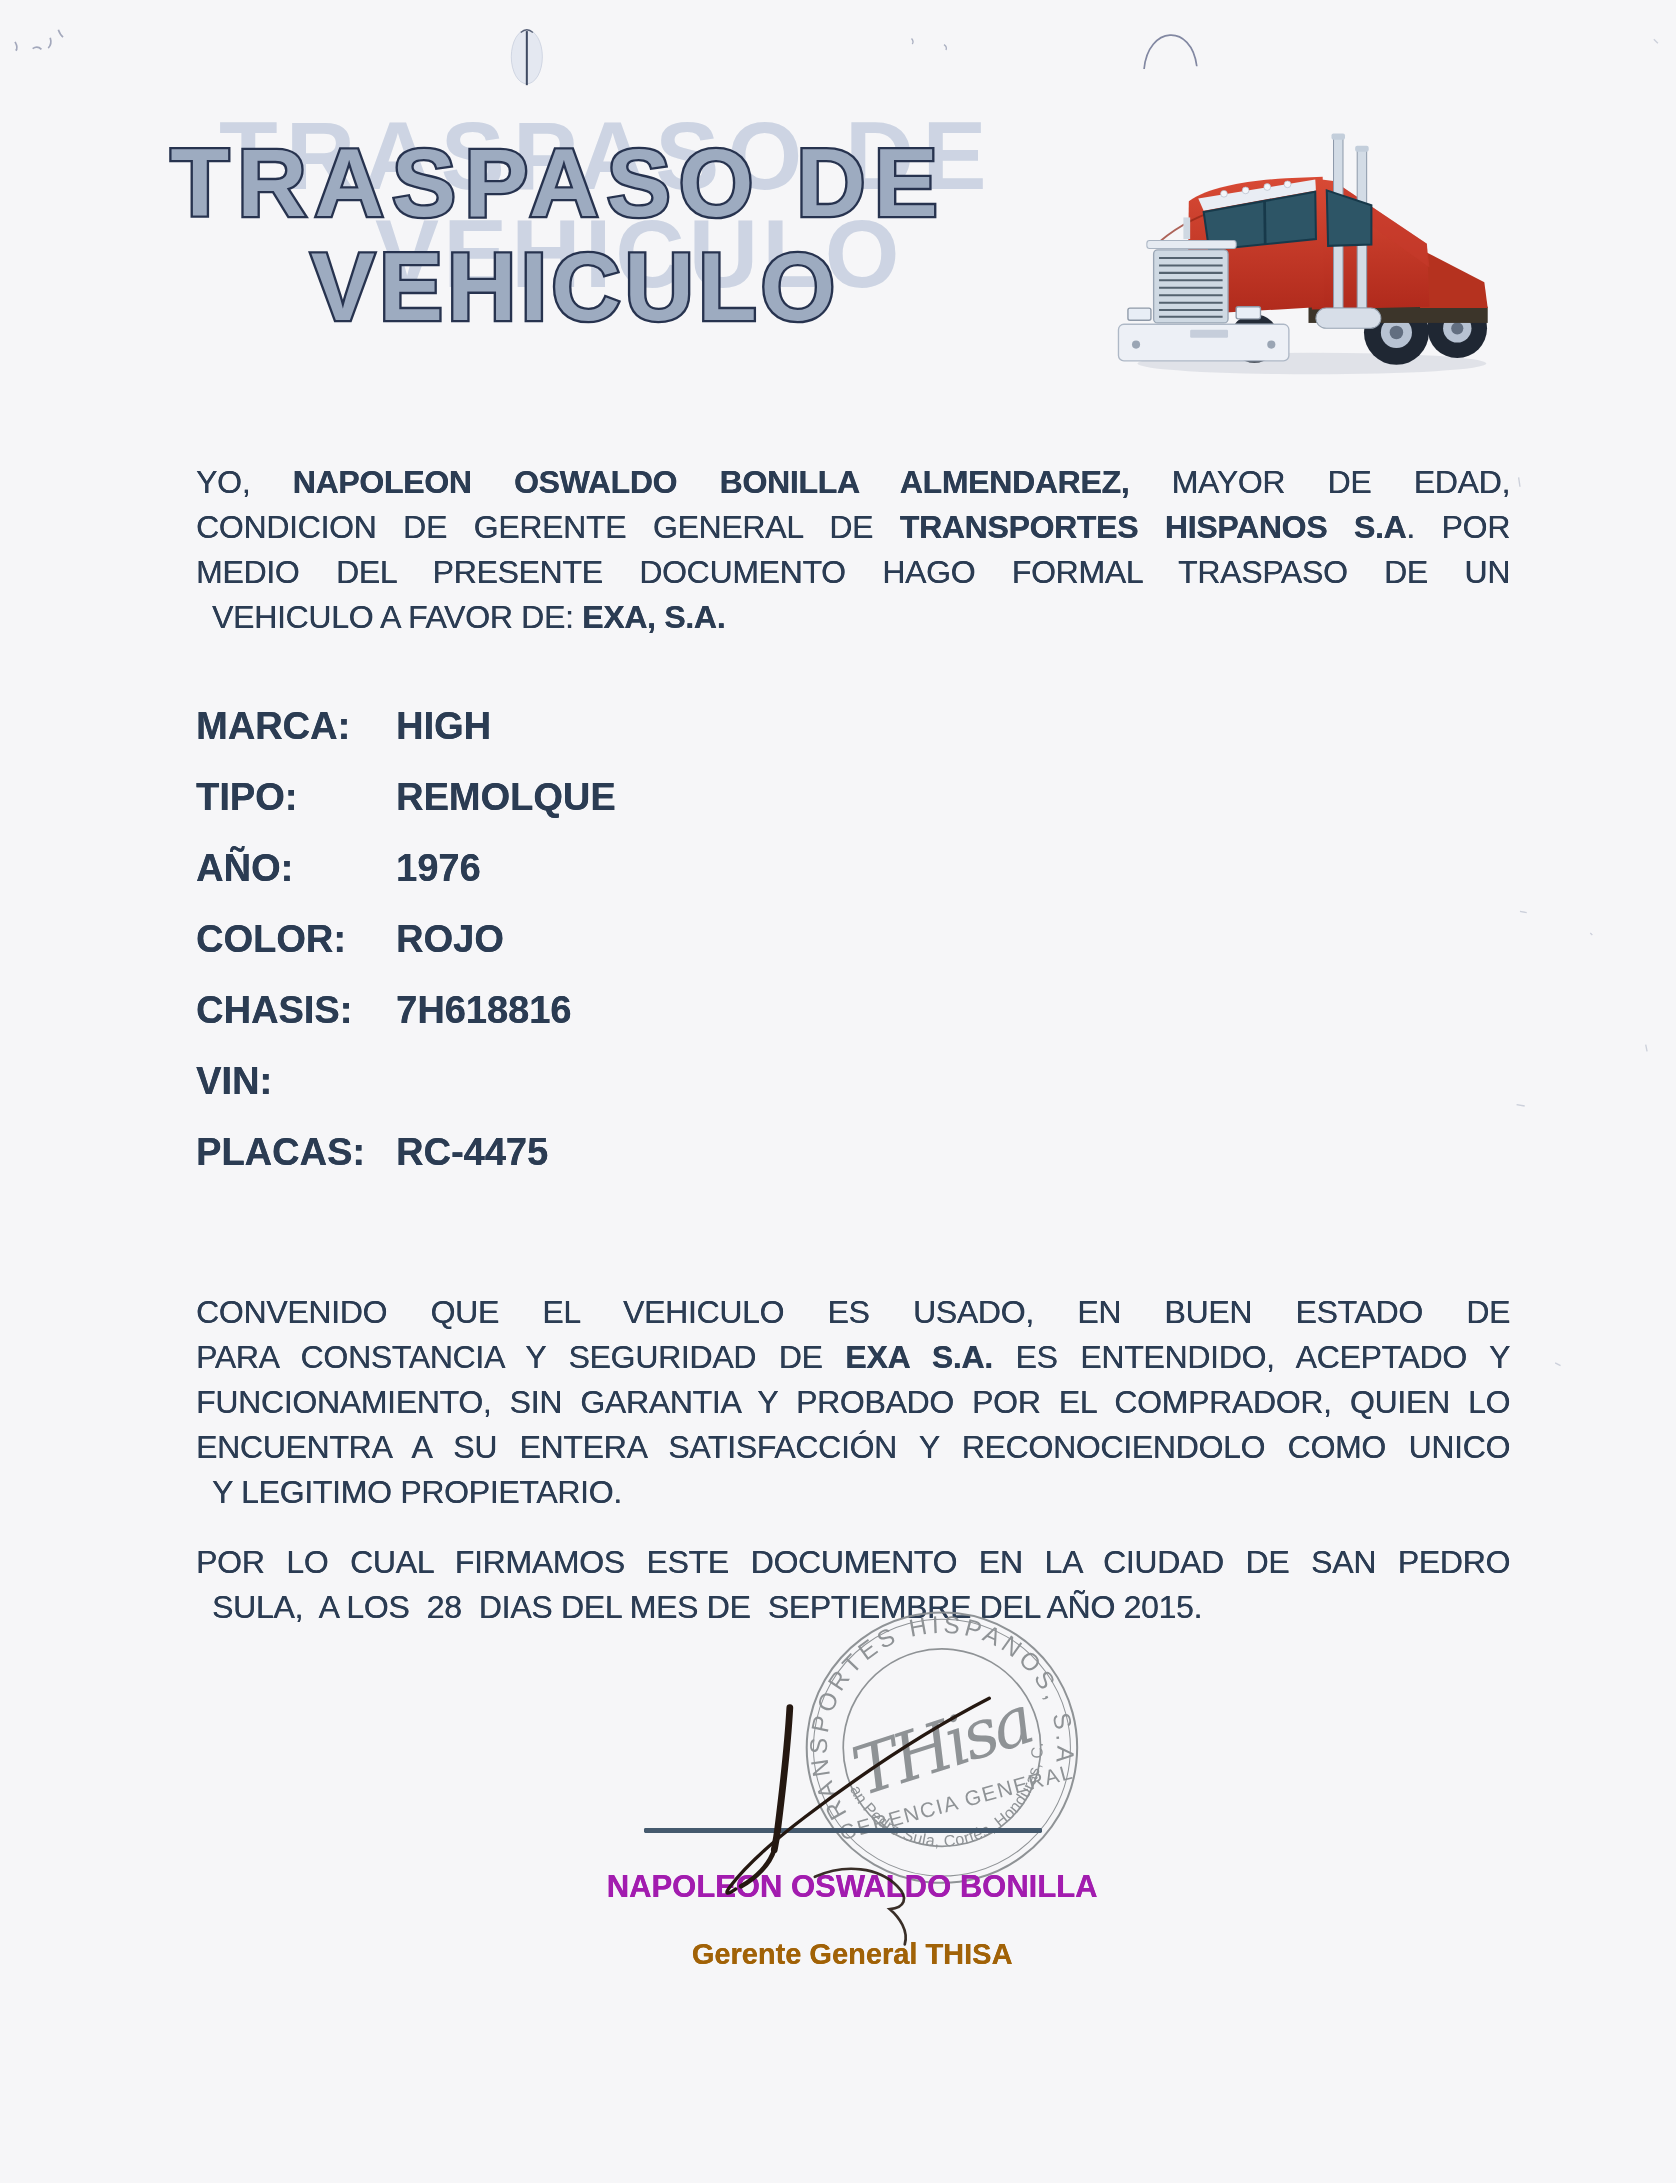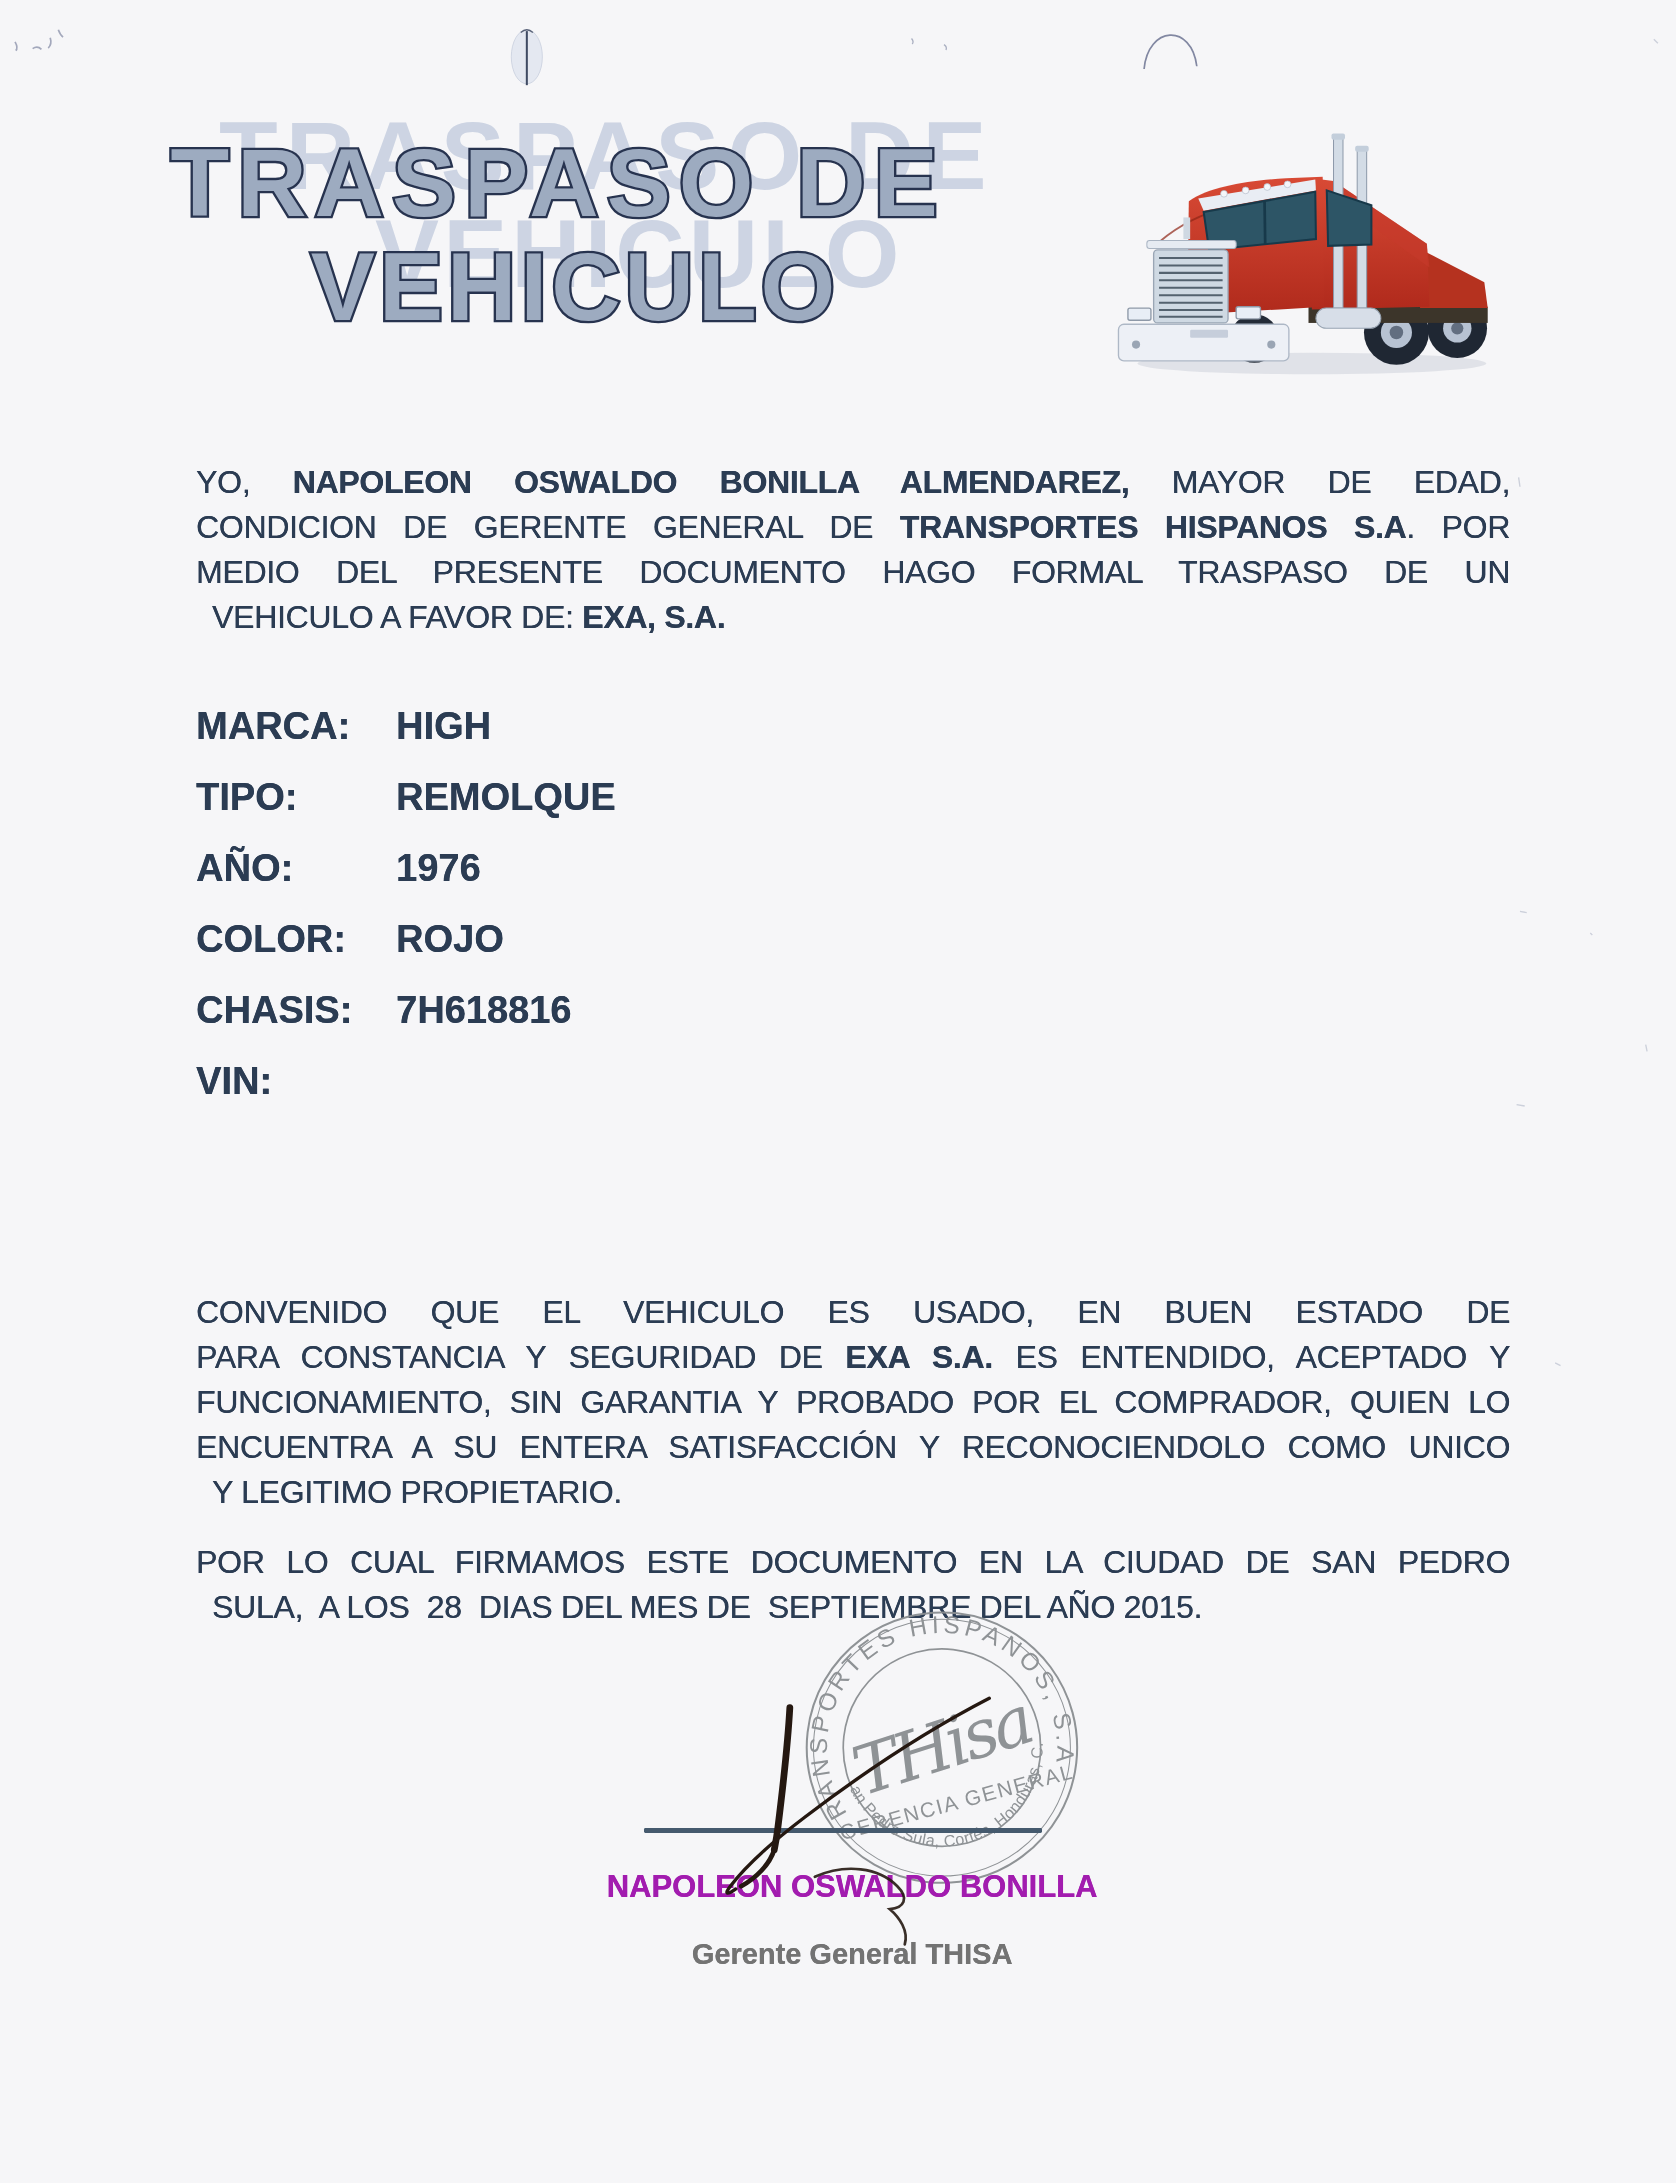--- a/index.html
+++ b/index.html
@@ -43,21 +43,21 @@
     position:absolute;left:644px;top:1828px;width:398px;height:4.7px;
     background:#455a6e;border-radius:1.4px;
   }
   .sig-name{
     position:absolute;left:595px;top:1869px;width:514px;
     text-align:center;font-size:31px;font-weight:bold;color:#a21caf;
     text-shadow:0.3px 0 0 currentColor;
   }
   .sig-role{
     position:absolute;left:595px;top:1938px;width:514px;
-    text-align:center;font-size:29px;font-weight:bold;color:#737373;
+    text-align:center;font-size:29px;font-weight:bold;color:#a16207;
     text-shadow:0.3px 0 0 currentColor;
   }
   
   .overlay{position:absolute;left:0;top:0;pointer-events:none;}
   .truck-svg{position:absolute;left:1109px;top:105px;}
   .stamp-text{font-family:"Liberation Sans", sans-serif;fill:#8a8e91;}
   .stamp-logo{font-family:"DejaVu Serif", serif;font-style:italic;fill:#8a8e91;}
 </style>
 </head>
 <body>
@@ -135,20 +135,21 @@
       <div class="jline last"><span>VEHICULO A FAVOR DE: </span><span class="b">EXA, S.A.</span></div>
     </div>
 
   <div class="details">
       <div class="drow"><span class="dlabel">MARCA:</span><span class="dvalue">HIGH</span></div>
       <div class="drow"><span class="dlabel">TIPO:</span><span class="dvalue">REMOLQUE</span></div>
       <div class="drow"><span class="dlabel">AÑO:</span><span class="dvalue">1976</span></div>
       <div class="drow"><span class="dlabel">COLOR:</span><span class="dvalue">ROJO</span></div>
       <div class="drow"><span class="dlabel">CHASIS:</span><span class="dvalue">7H618816</span></div>
       <div class="drow"><span class="dlabel">VIN:</span><span class="dvalue"></span></div>
+      <div class="drow"><span class="dlabel">PLACAS:</span><span class="dvalue">RC-4475</span></div>
     </div>
 
   <div class="para" style="top:1290px">
       <div class="jline"><span>CONVENIDO QUE EL VEHICULO ES USADO, EN BUEN ESTADO DE</span></div>
       <div class="jline"><span>PARA CONSTANCIA Y SEGURIDAD DE </span><span class="b">EXA S.A.</span><span> ES ENTENDIDO, ACEPTADO Y</span></div>
       <div class="jline"><span>FUNCIONAMIENTO, SIN GARANTIA Y PROBADO POR EL COMPRADOR, QUIEN LO</span></div>
       <div class="jline"><span>ENCUENTRA A SU ENTERA SATISFACCIÓN Y RECONOCIENDOLO COMO UNICO</span></div>
       <div class="jline last"><span>Y LEGITIMO PROPIETARIO.</span></div>
     </div>
 

